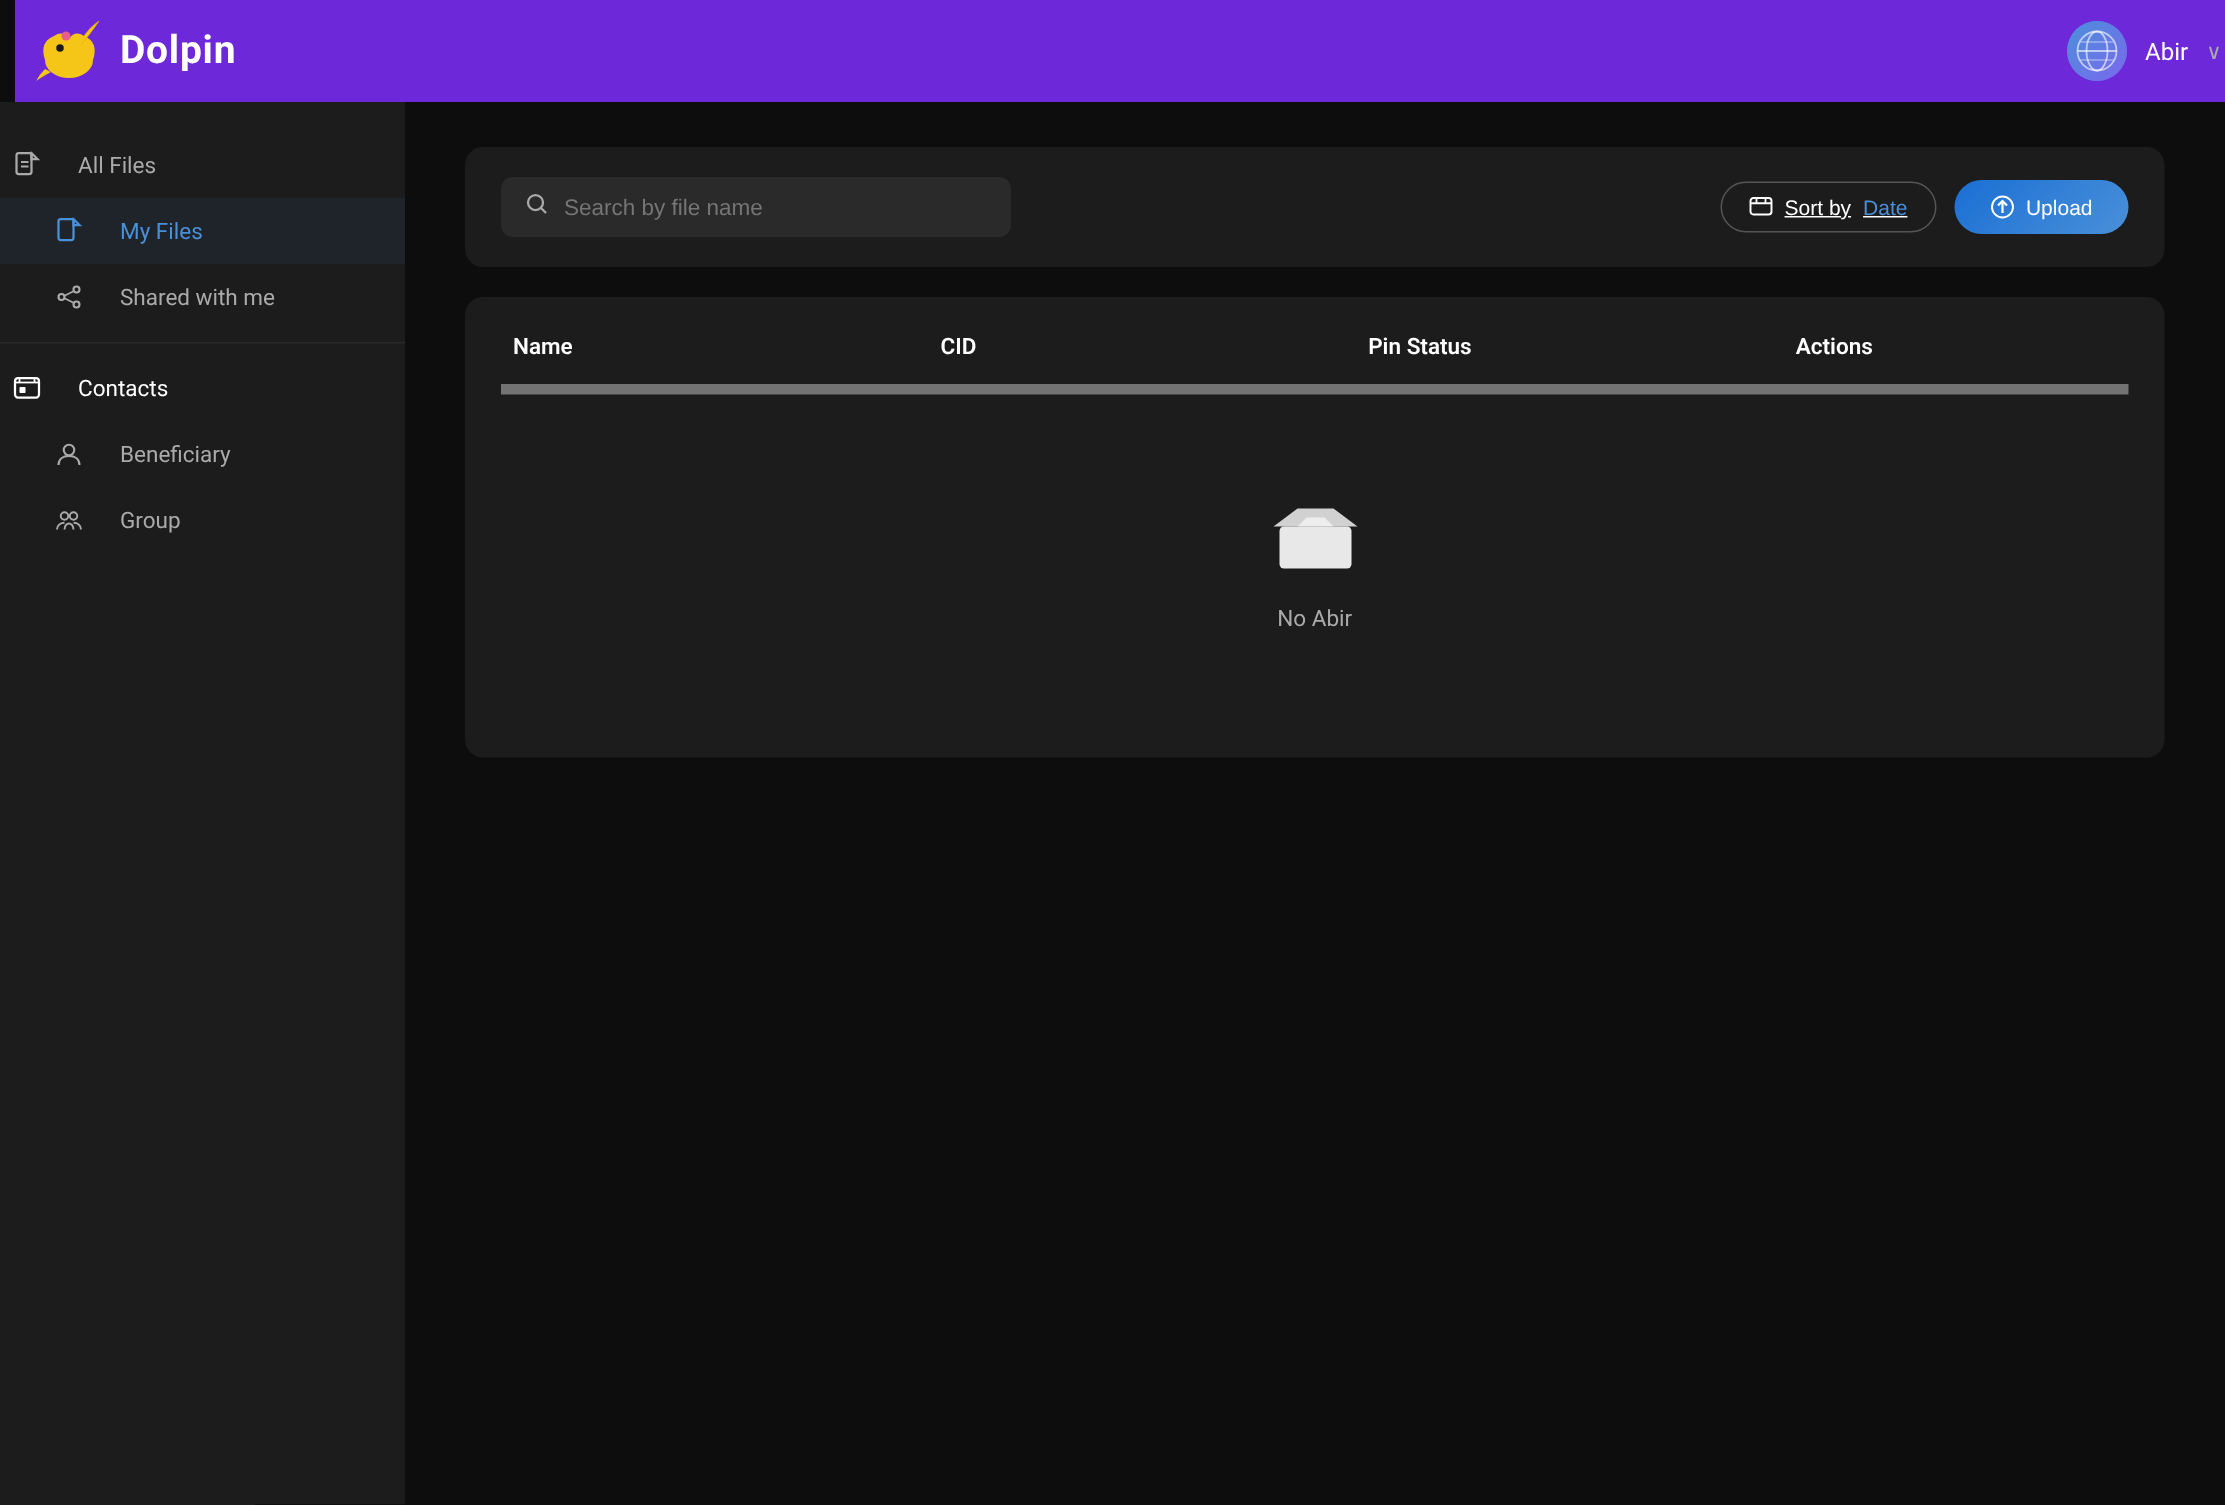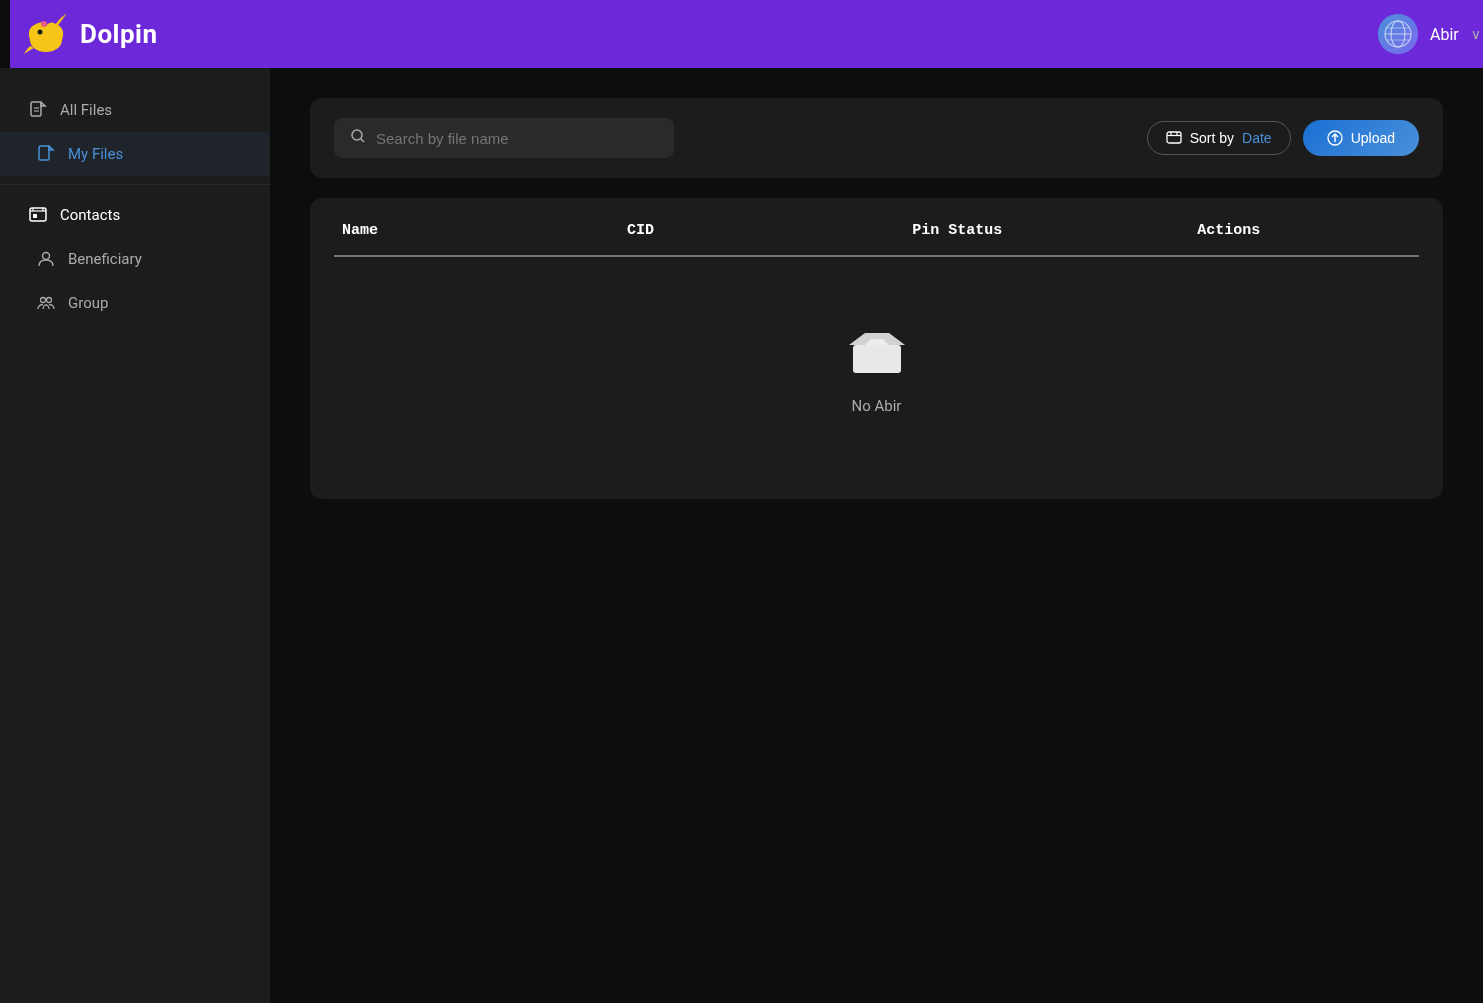--- a/index.html
+++ b/index.html
@@ -91,22 +91,22 @@
       width: 270px;
       min-width: 270px;
       background-color: #1c1c1c;
       padding: 20px 0;
       height: 100%;
     }
 
     .sidebar-item {
       display: flex;
       align-items: center;
-      gap: 12px;
-      padding: 12px 28px;
+      gap: 24px;
+      padding: 12px 8px;
       cursor: pointer;
       color: #aaaaaa;
       font-size: 15px;
       transition: background 0.2s;
     }
 
     .sidebar-item.active {
       color: #4a90d9;
       background-color: rgba(74, 144, 217, 0.08);
     }
@@ -184,20 +184,21 @@
       background-color: transparent;
       border: 1.5px solid #555555;
       border-radius: 20px;
       color: #ffffff;
       font-size: 14px;
       padding: 8px 18px;
       cursor: pointer;
       display: flex;
       align-items: center;
       gap: 8px;
+      text-decoration: underline;
     }
 
     .sort-label-date {
       color: #4a90d9;
     }
 
     .upload-button {
       background: linear-gradient(135deg, #1a6fd4, #4a90d9);
       border: none;
       border-radius: 20px;
@@ -216,22 +217,21 @@
       background-color: #1c1c1c;
       border-radius: 12px;
       padding: 24px;
       min-height: 280px;
     }
 
     .table-header {
       display: grid;
       grid-template-columns: 2fr 2fr 2fr 1.5fr;
       padding: 0 8px 16px 8px;
-      border-bottom: 2px solid #737373;
-      font-family: Liberation Mono, monospace;
+      border-bottom: 7px solid #737373;
     }
 
     .table-header-cell {
       font-size: 15px;
       font-weight: 600;
       color: #ffffff;
     }
 
     .no-data-area {
       display: flex;
@@ -319,20 +319,32 @@
     <div class="sidebar-item sidebar-sub-item active">
       <span class="sidebar-icon">
         <svg width="18" height="18" viewBox="0 0 18 18" fill="none">
           <rect x="2" y="1" width="10" height="14" rx="1.5" stroke="#4a90d9" stroke-width="1.5" fill="none"></rect>
           <path d="M12 1 L16 5 L12 5 Z" fill="none" stroke="#4a90d9" stroke-width="1.5"></path>
         </svg>
       </span>
       <span style="color:#4a90d9">My Files</span>
     </div>
 
+    <div class="sidebar-item sidebar-sub-item">
+      <span class="sidebar-icon">
+        <svg width="18" height="18" viewBox="0 0 18 18" fill="none">
+          <circle cx="14" cy="4" r="2" stroke="#aaaaaa" stroke-width="1.4"></circle>
+          <circle cx="14" cy="14" r="2" stroke="#aaaaaa" stroke-width="1.4"></circle>
+          <circle cx="4" cy="9" r="2" stroke="#aaaaaa" stroke-width="1.4"></circle>
+          <line x1="6" y1="8.2" x2="12" y2="5.2" stroke="#aaaaaa" stroke-width="1.2"></line>
+          <line x1="6" y1="9.8" x2="12" y2="12.8" stroke="#aaaaaa" stroke-width="1.2"></line>
+        </svg>
+      </span>
+      <span>Shared with me</span>
+    </div>
 
     <div class="sidebar-divider"></div>
 
     <div class="sidebar-item section-header">
       <span class="sidebar-icon">
         <svg width="20" height="18" viewBox="0 0 20 18" fill="none">
           <rect x="2" y="2" width="16" height="13" rx="2" stroke="#ffffff" stroke-width="1.5" fill="none"></rect>
           <line x1="2" y1="5" x2="18" y2="5" stroke="#ffffff" stroke-width="1.2"></line>
           <line x1="5" y1="2" x2="5" y2="5" stroke="#ffffff" stroke-width="1.2"></line>
           <line x1="15" y1="2" x2="15" y2="5" stroke="#ffffff" stroke-width="1.2"></line>

